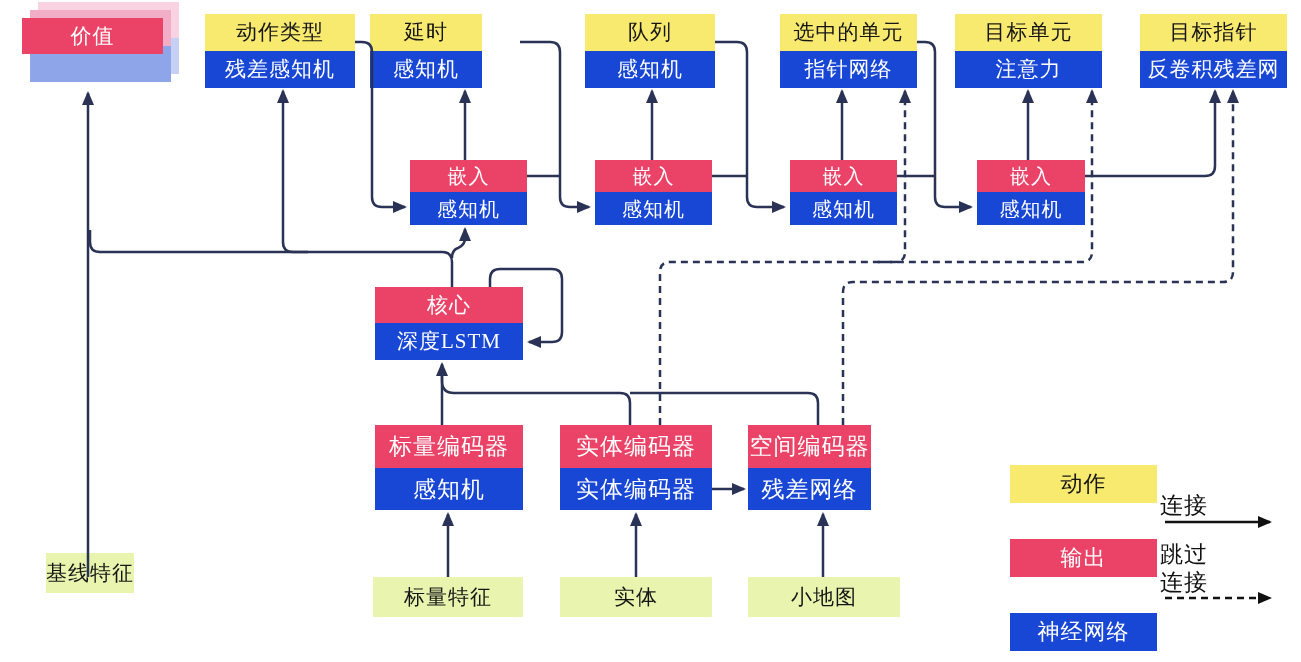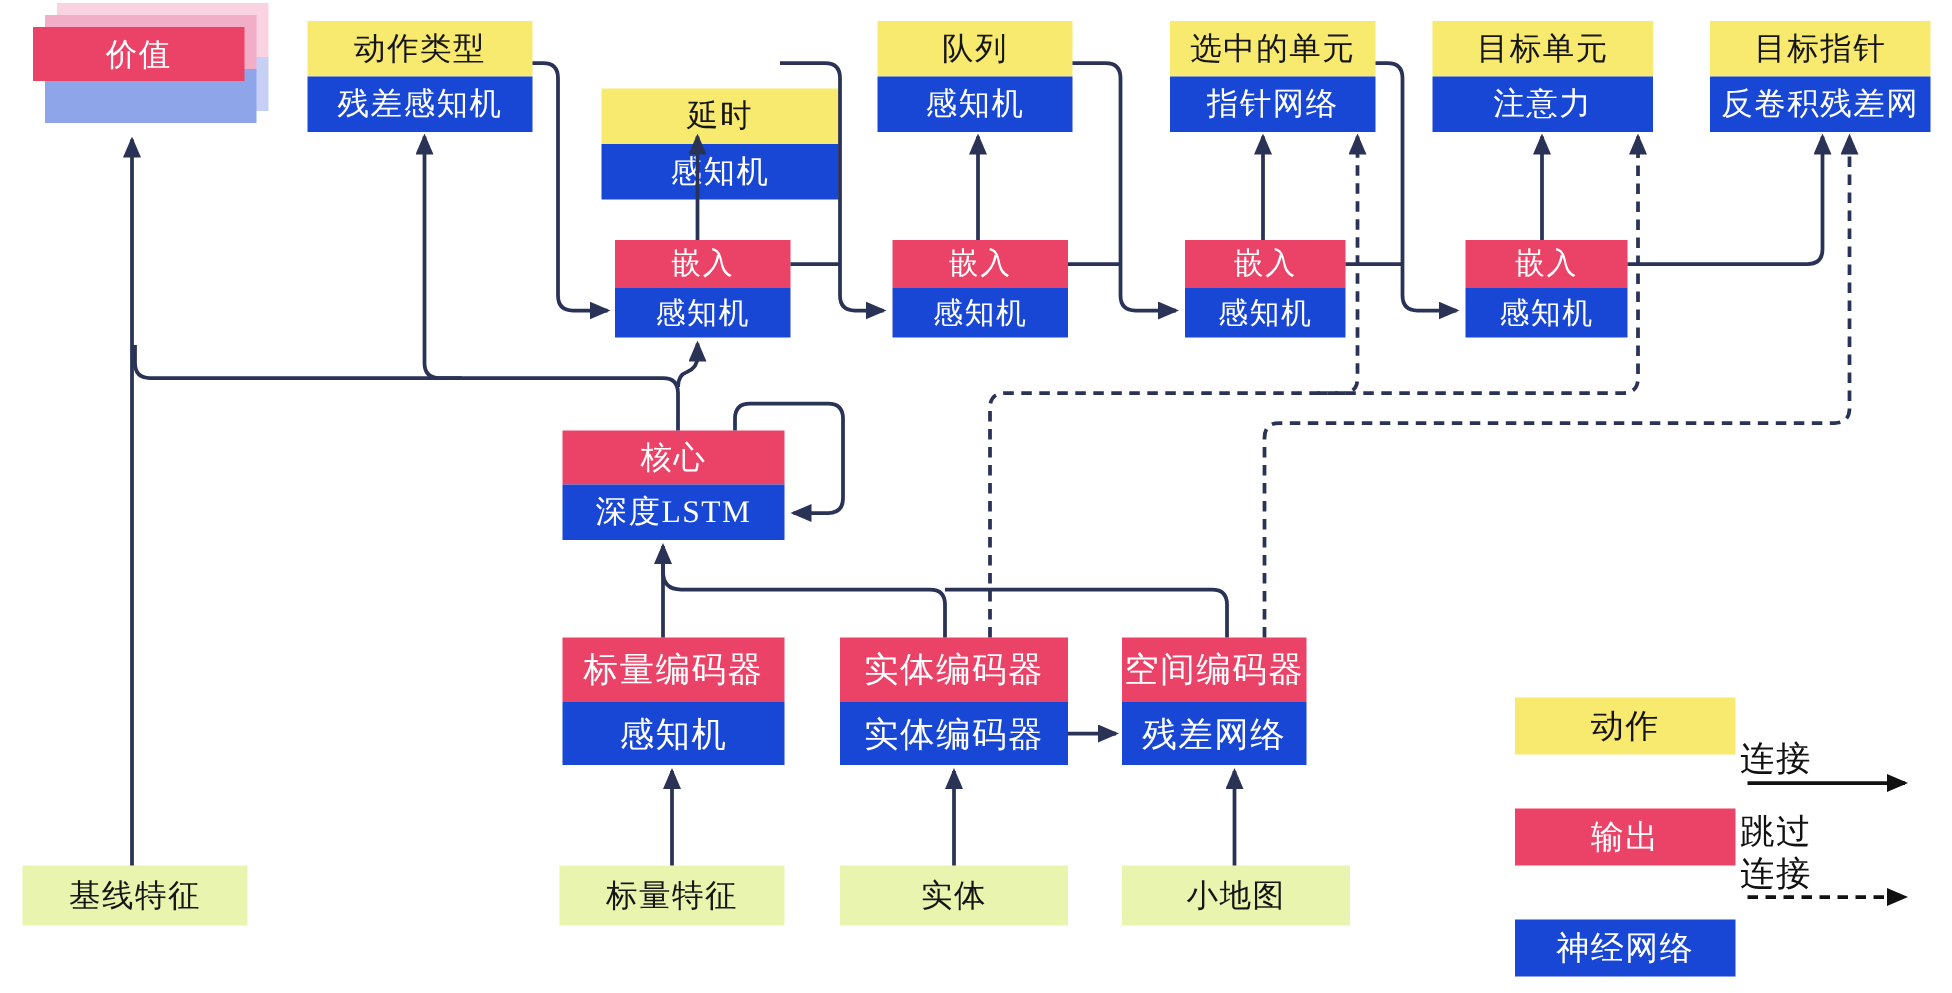--- a/index.html
+++ b/index.html
@@ -57,21 +57,21 @@
 
   <div class="node" style="left:22px;top:18px;width:141px;">
     <div class="cell red fs-top" style="height:36px;">价值</div>
   </div>
 
   <div class="node" style="left:205px;top:14px;width:150px;">
     <div class="cell yellow fs-top" style="height:37px;">动作类型</div>
     <div class="cell blue fs-top" style="height:37px;">残差感知机</div>
   </div>
 
-  <div class="node" style="left:401px;top:14px;width:158px;margin-top:45px;">
+  <div class="node" style="left:370px;top:14px;width:112px;">
     <div class="cell yellow fs-top" style="height:37px;">延时</div>
     <div class="cell blue fs-top" style="height:37px;">感知机</div>
   </div>
 
   <div class="node" style="left:585px;top:14px;width:130px;">
     <div class="cell yellow fs-top" style="height:37px;">队列</div>
     <div class="cell blue fs-top" style="height:37px;">感知机</div>
   </div>
 
   <div class="node" style="left:780px;top:14px;width:137px;">
@@ -117,21 +117,21 @@
   </div>
   <div class="node" style="left:560px;top:425px;width:152px;">
     <div class="cell red fs-enc" style="height:43px;">实体编码器</div>
     <div class="cell blue fs-enc" style="height:42px;">实体编码器</div>
   </div>
   <div class="node" style="left:748px;top:425px;width:123px;">
     <div class="cell red fs-enc" style="height:43px;">空间编码器</div>
     <div class="cell blue fs-enc" style="height:42px;">残差网络</div>
   </div>
 
-  <div class="node" style="left:15px;top:577px;width:150px;">
+  <div class="node" style="left:15px;top:553px;width:150px;align-items:center;">
     <div class="cell green fs-green" style="height:40px;">基线特征</div>
   </div>
   <div class="node" style="left:373px;top:577px;width:150px;">
     <div class="cell green fs-green" style="height:40px;">标量特征</div>
   </div>
   <div class="node" style="left:560px;top:577px;width:152px;">
     <div class="cell green fs-green" style="height:40px;">实体</div>
   </div>
   <div class="node" style="left:748px;top:577px;width:152px;">
     <div class="cell green fs-green" style="height:40px;">小地图</div>

